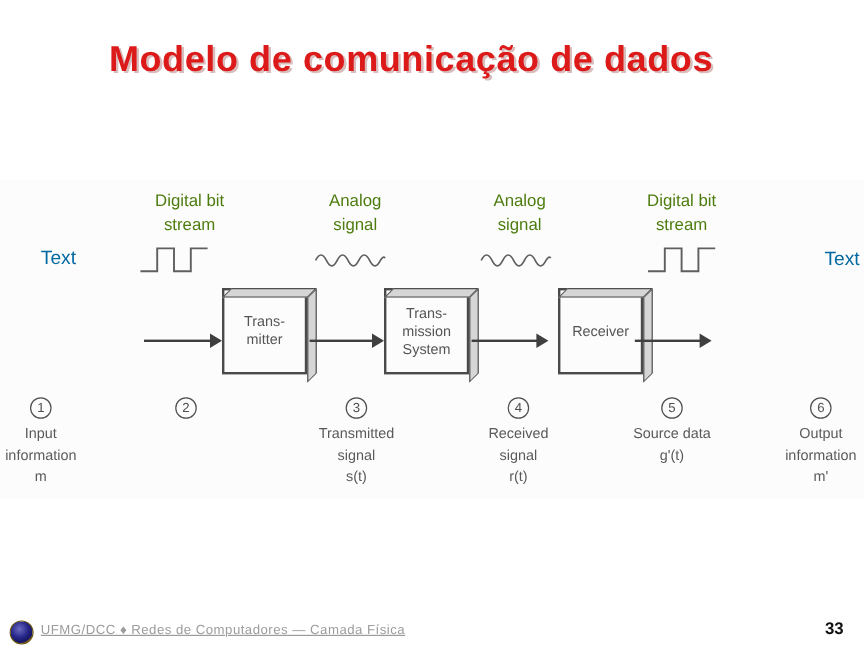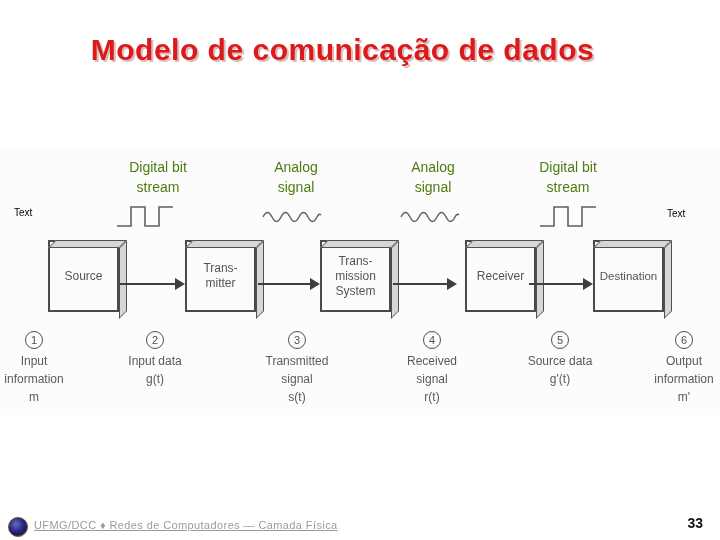--- a/index.html
+++ b/index.html
@@ -35,22 +35,23 @@
   .abs { position: absolute; }
 
   .signal-label {
     width: 100px;
     text-align: center;
     font-size: 14px;
     line-height: 20px;
     color: #4d7c0f;
   }
   .text-label {
-    font-size: 10px;
-    color: #000000;
+    font-size: 16px;
+    color: #0369a1;
+    margin-left: 20px;
   }
 
   
   .box3d { position: absolute; width: 79px; height: 79px; }
   .face { position: absolute; background: #d6d6d6; border: 1px solid #4f4f4f; }
   .face-top {
     left: 0; top: 0; width: 71px; height: 8px;
     transform: skewX(-45deg);
     transform-origin: 0 100%;
   }
@@ -166,66 +167,54 @@
     <svg class="wave" width="62" height="18" viewBox="0 0 62 18">
       <path d="M2,9 q4.5,-9 9,0 q4.5,9 9,0 q4.5,-9 9,0 q4.5,9 9,0 q4.5,-9 9,0 q4.5,9 9,0 q2,-4 4,-2" fill="none" stroke="#5f5f5f" stroke-width="1.4"></path>
     </svg>
   </div>
   <div class="abs" style="left:539px; top:53px;">
     <svg class="wave" width="58" height="26" viewBox="0 0 58 26">
       <path d="M1,23 H15 V4 H29 V23 H43 V4 H57" fill="none" stroke="#5f5f5f" stroke-width="1.6"></path>
     </svg>
   </div>
 
-  <div class="box3d" style="left:48px; top:90px;">
-    <div class="face face-top"></div>
-    <div class="face face-side"></div>
-    <div class="face-front pre">Source</div>
-  </div>
   <div class="box3d" style="left:185px; top:90px;">
     <div class="face face-top"></div>
     <div class="face face-side"></div>
     <div class="face-front pre">Trans-
 mitter</div>
   </div>
   <div class="box3d" style="left:320px; top:90px;">
     <div class="face face-top"></div>
     <div class="face face-side"></div>
     <div class="face-front pre">Trans-
 mission
 System</div>
   </div>
   <div class="box3d" style="left:465px; top:90px;">
     <div class="face face-top"></div>
     <div class="face face-side"></div>
     <div class="face-front pre">Receiver</div>
   </div>
-  <div class="box3d" style="left:593px; top:90px;">
-    <div class="face face-top"></div>
-    <div class="face face-side"></div>
-    <div class="face-front pre" style="font-size:11.5px;">Destination</div>
-  </div>
 
   <div class="arrow" style="left:120px; top:133px; width:63px;"></div>
   <div class="arrow" style="left:258px; top:133px; width:60px;"></div>
   <div class="arrow" style="left:393px; top:133px; width:62px;"></div>
   <div class="arrow" style="left:529px; top:133px; width:62px;"></div>
 
   <div class="step-circle" style="left:25px; top:181px;">1</div>
   <div class="step-circle" style="left:146px; top:181px;">2</div>
   <div class="step-circle" style="left:288px; top:181px;">3</div>
   <div class="step-circle" style="left:423px; top:181px;">4</div>
   <div class="step-circle" style="left:551px; top:181px;">5</div>
   <div class="step-circle" style="left:675px; top:181px;">6</div>
 
   <div class="step-label pre" style="left:-14px; top:202px;">Input
 information
 m</div>
-  <div class="step-label pre" style="left:107px; top:202px;">Input data
-g(t)</div>
   <div class="step-label pre" style="left:249px; top:202px;">Transmitted
 signal
 s(t)</div>
   <div class="step-label pre" style="left:384px; top:202px;">Received
 signal
 r(t)</div>
   <div class="step-label pre" style="left:512px; top:202px;">Source data
 g'(t)</div>
   <div class="step-label pre" style="left:636px; top:202px;">Output
 information

